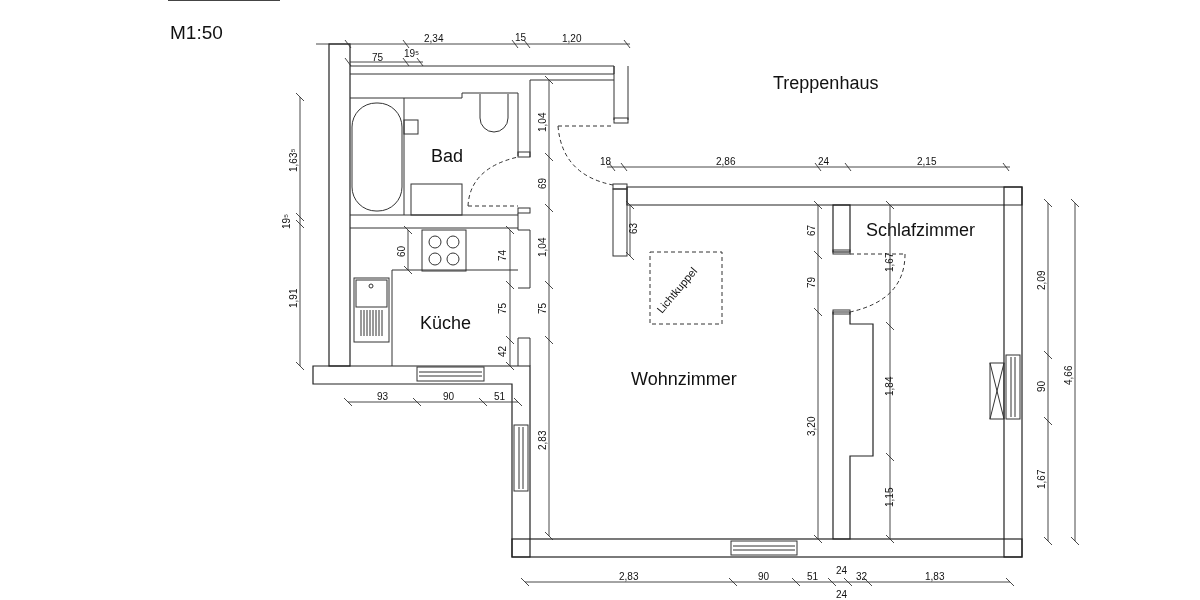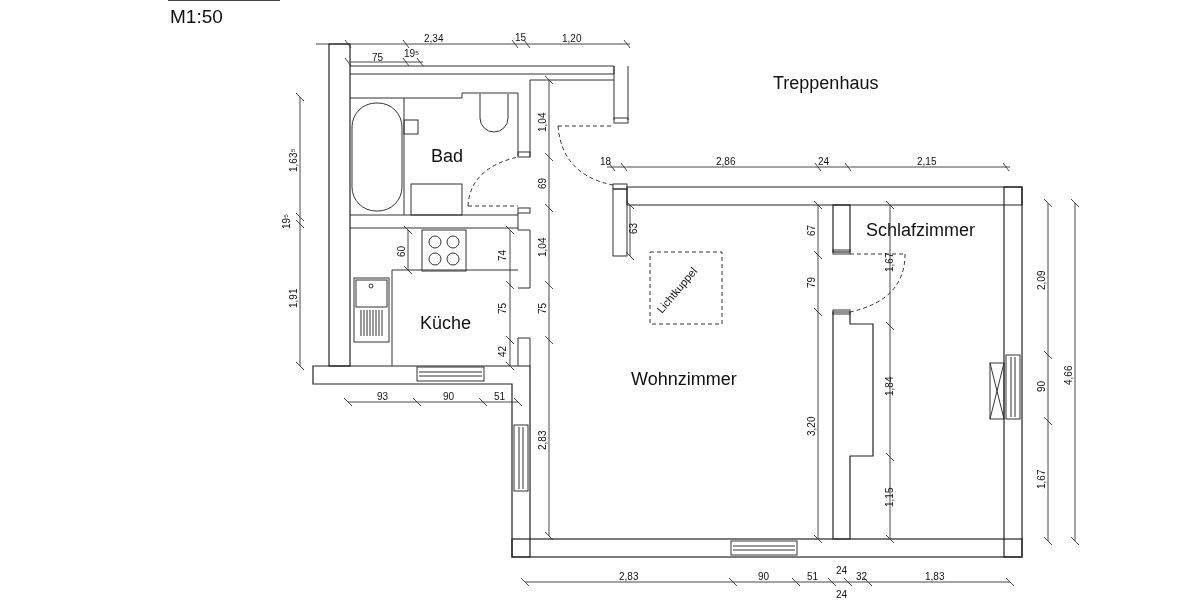--- a/index.html
+++ b/index.html
@@ -1,19 +1,19 @@
 <!DOCTYPE html>
 <html><head>
 <meta charset="utf-8">
 <style>
   html, body { margin:0; padding:0; background:#ffffff; }
   body { width:1200px; height:600px; overflow:hidden; position:relative;
          font-family:"Liberation Sans", sans-serif; color:#111; }
   #plan { position:absolute; left:0; top:0; width:1200px; height:600px; }
-  .scale-label { position:absolute; left:170px; top:6px; font-size:19px; color:#111; }
+  .scale-label { position:absolute; left:170px; top:22px; font-size:19px; color:#111; }
   .scale-rule { position:absolute; left:168px; top:0; width:112px; height:1px; background:#444; }
   svg text { font-family:"Liberation Sans", sans-serif; fill:#111; }
   .room { font-size:18px; }
   .dim { font-size:10px; }
   .wall-line { stroke:#222; stroke-width:1.2; fill:none; }
   .thin { stroke:#333; stroke-width:1; fill:none; }
   .dline { stroke:#333; stroke-width:0.9; fill:none; }
   .dash { stroke:#333; stroke-width:1; fill:none; stroke-dasharray:4 3; }
 </style>
 </head>

